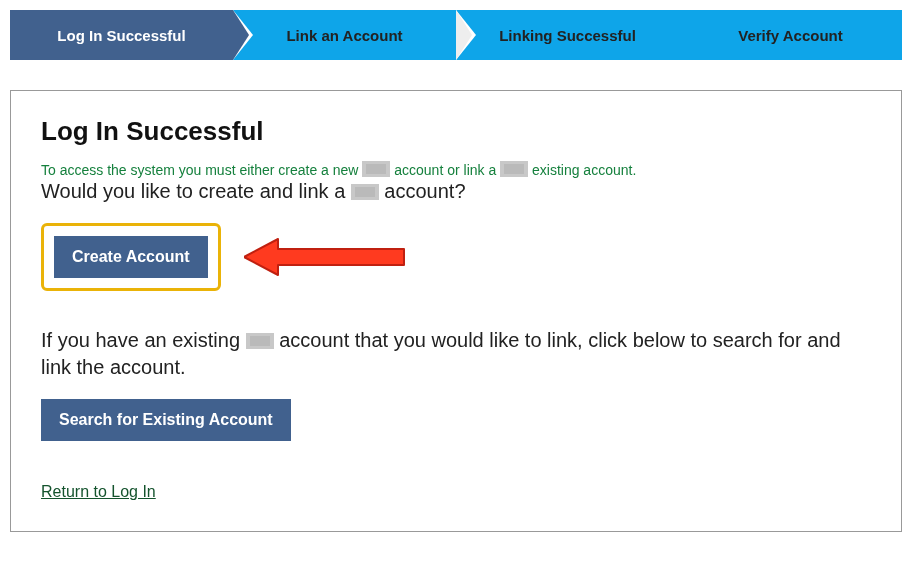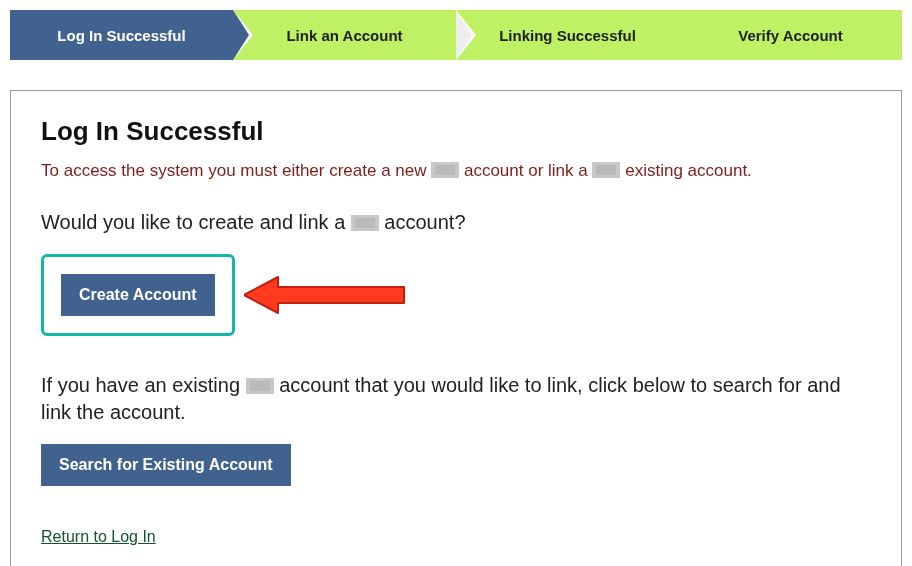--- a/index.html
+++ b/index.html
@@ -19,21 +19,21 @@
     }
     .step {
       flex: 1;
       display: flex;
       align-items: center;
       justify-content: center;
       font-weight: 700;
       font-size: 15px;
       color: #222;
       position: relative;
-      background: #bef264;
+      background: #0ea5e9;
     }
     .step.active {
       background: #41618e;
       color: #fff;
     }
     .step .arrow-right {
       position: absolute;
       right: -16px;
       top: 0;
       width: 0;
@@ -65,23 +65,22 @@
       border: 1px solid #999;
       padding: 25px 30px 30px 30px;
     }
     .panel h1 {
       font-size: 26px;
       font-weight: 800;
       color: #111;
       margin-bottom: 14px;
     }
     .panel .intro {
-      font-size: 17px;
-      color: #7f1d1d;
-      margin-bottom: 28px;
+      font-size: 14px;
+      color: #15803d;
     }
     .panel .question {
       font-size: 20px;
       color: #222;
       margin-bottom: 18px;
       line-height: 1.35;
     }
     .btn {
       display: inline-block;
       background: #41618e;
@@ -89,23 +88,23 @@
       font-weight: 700;
       font-size: 16px;
       border: none;
       padding: 12px 18px;
       cursor: pointer;
       position: relative;
     }
     .btn-highlight-wrap {
       display: inline-block;
       position: relative;
-      border: 3px solid #14b8a6;
+      border: 3px solid #eab308;
       border-radius: 6px;
-      padding: 17px;
+      padding: 10px;
       margin-bottom: 36px;
     }
     .btn-normal-wrap {
       display: inline-block;
       margin-bottom: 42px;
       border-radius: 20px;
     }
 
     .redacted {
       display: inline-block;

